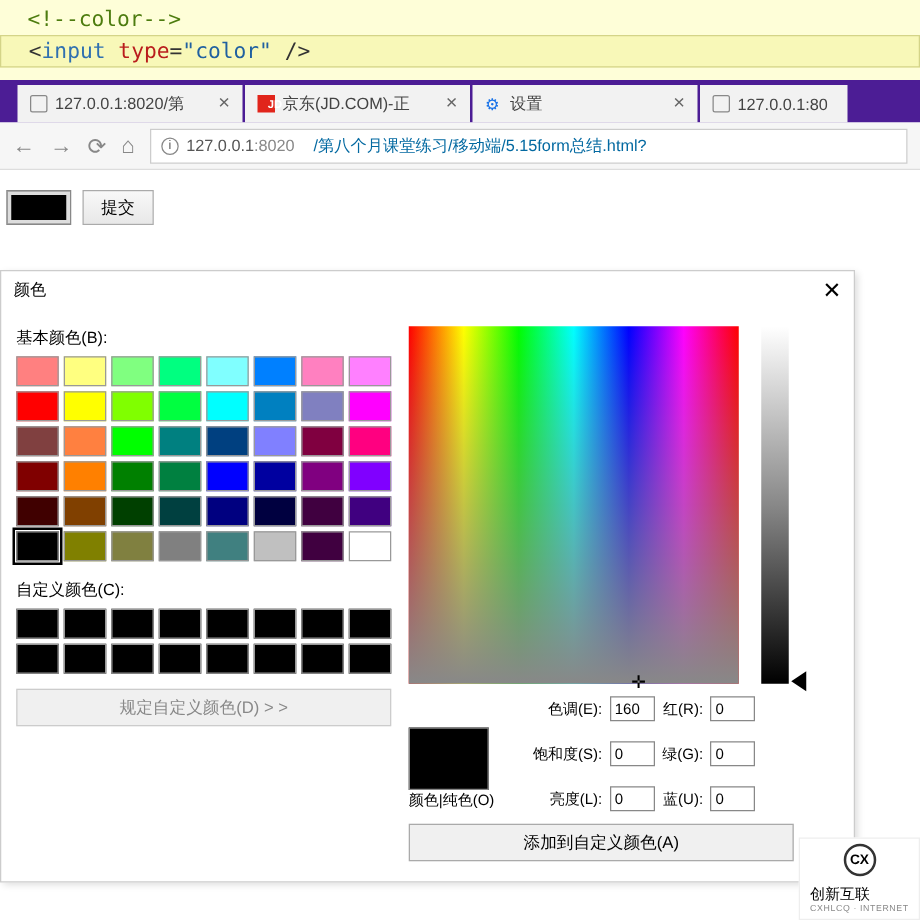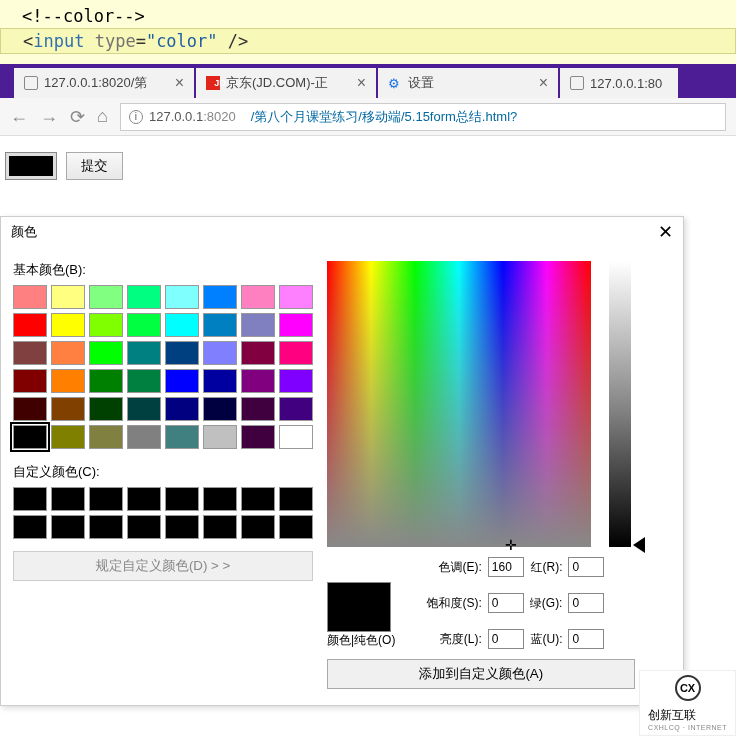--- a/index.html
+++ b/index.html
@@ -2,23 +2,23 @@
 <html><head>
 <meta charset="utf-8">
 <style>
 * { box-sizing: border-box; margin: 0; padding: 0; }
 body { font-family: "Microsoft YaHei", Arial, sans-serif; font-size: 13px; background: #fff; width: 736px; height: 736px; overflow: hidden; position: relative; }
 
 
 .code-area { background: #fefed8; padding: 4px 0 10px 0; font-family: "Consolas", monospace; font-size: 17px; }
 .code-line { padding: 2px 22px; white-space: pre; }
 .code-line.highlight { background: #f8f8b8; border: 1px solid #d4d488; }
-.code-comment { color: #000000; }
+.code-comment { color: #4d7c0f; }
 .code-tag { color: #3070b0; }
-.code-attr { color: #737373; }
+.code-attr { color: #b91c1c; }
 .code-val { color: #2060a0; }
 .code-punct { color: #333; }
 
 
 .browser-tabs { display: flex; background: #4c1d95; height: 34px; padding-top: 4px; align-items: flex-end; gap: 2px; padding-left: 14px; }
 .tab { display: flex; align-items: center; background: #f2f2f2; height: 30px; padding: 0 10px; min-width: 180px; position: relative; font-size: 13px; gap: 6px; color: #444; }
 .tab.short { min-width: 118px; }
 .tab-icon { width: 14px; height: 14px; flex-shrink: 0; }
 .tab-icon.page { border: 1px solid #888; border-radius: 2px; position: relative; }
 .tab-icon.jd { background: #e1251b; color: #fff; font-size: 9px; font-weight: bold; display: flex; align-items: center; justify-content: center; padding-left: 14px; }

